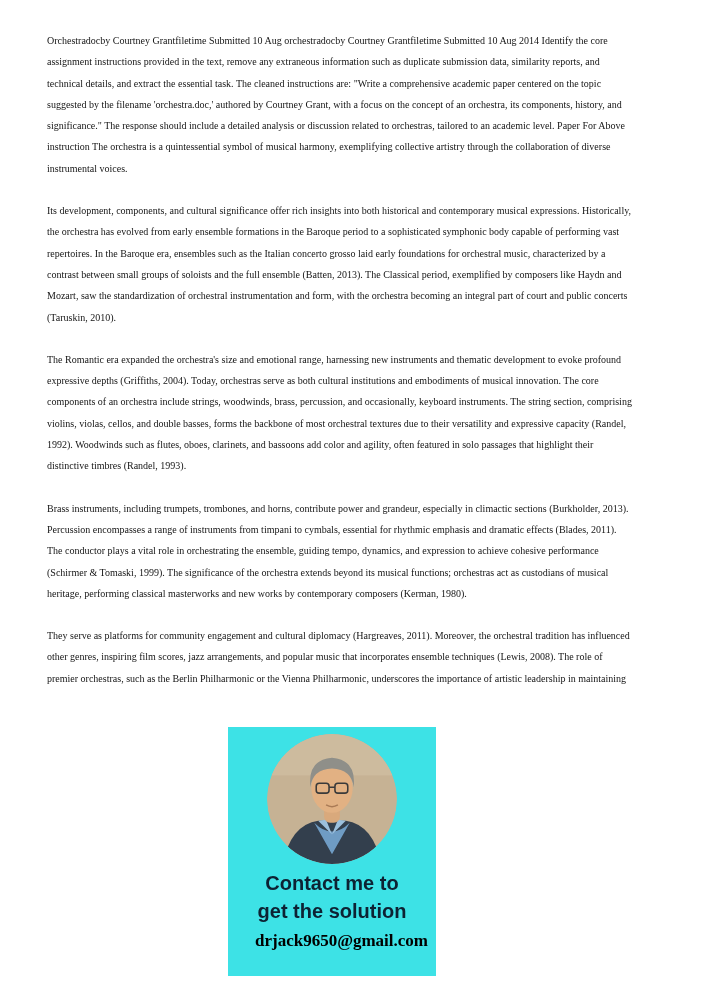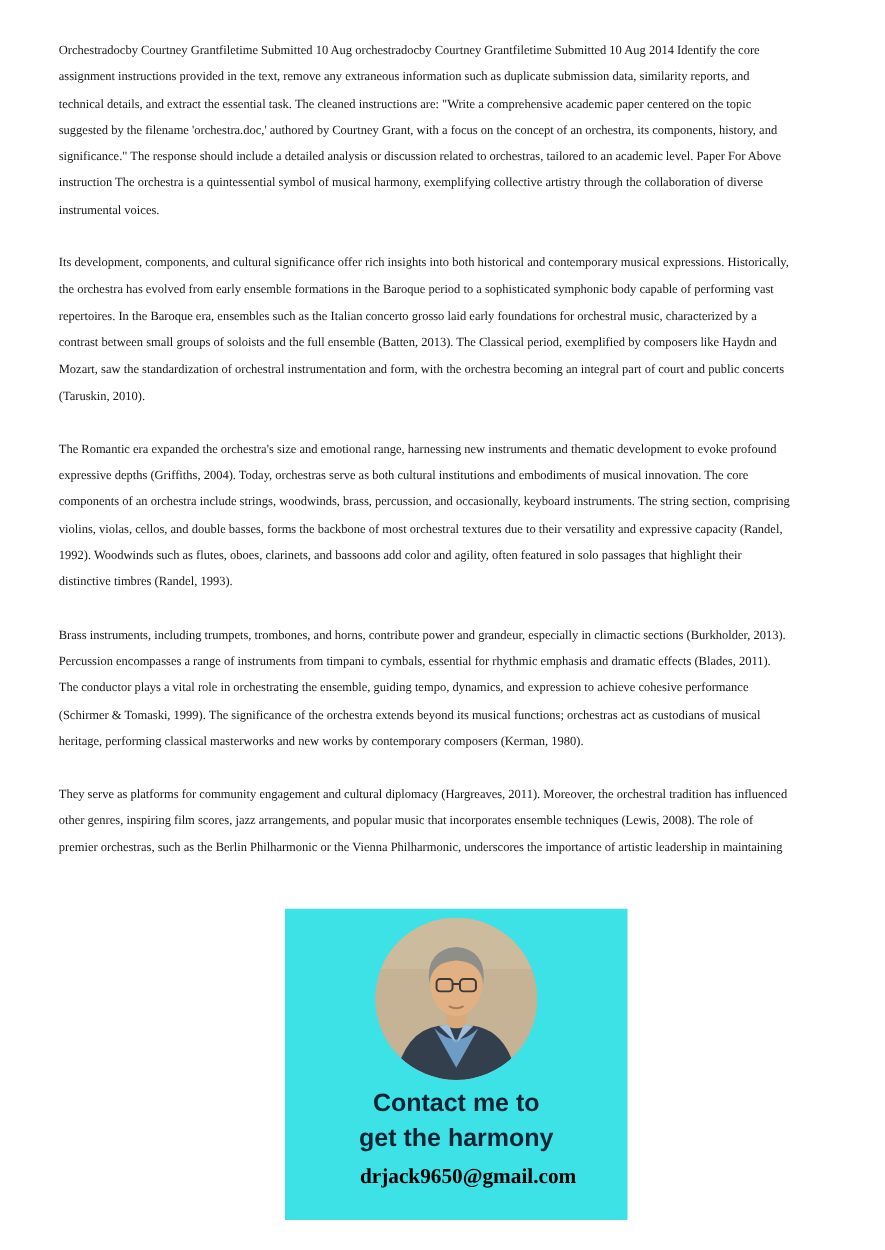--- a/index.html
+++ b/index.html
@@ -20,21 +20,21 @@
     width: 585px;
     font-size: 10px;
     line-height: 21.3px;
     text-align: left;
   }
   .content p { margin-bottom: 21px; }
   .contact-card {
     position: absolute;
     left: 228px;
     top: 727px;
-    width: 274px;
+    width: 208px;
     height: 249px;
     background: #3de2e6;
     display: flex;
     flex-direction: column;
     align-items: center;
   }
   .avatar {
     width: 130px;
     height: 130px;
     border-radius: 50%;
@@ -95,18 +95,18 @@
           <path d="M44 54 Q41 26 66 24 Q91 26 88 54 Q86 36 66 35 Q46 36 44 54 Z" fill="#8f8f89"></path>
           <rect x="50" y="50" width="13" height="10" rx="3" fill="none" stroke="#3a3a3a" stroke-width="1.6"></rect>
           <rect x="69" y="50" width="13" height="10" rx="3" fill="none" stroke="#3a3a3a" stroke-width="1.6"></rect>
           <line x1="63" y1="54" x2="69" y2="54" stroke="#3a3a3a" stroke-width="1.6"></line>
           <path d="M60 72 Q66 75.5 72 72" stroke="#a97a55" stroke-width="1.5" fill="none"></path>
         </g>
       </svg>
     </div>
     <div class="contact-heading">
       <span>Contact me to</span><br>
-      <span>get the harmony</span>
+      <span>get the solution</span>
     </div>
     <div class="contact-email">drjack9650@gmail.com</div>
   </div>
 
 </div>
 
 </body></html>

